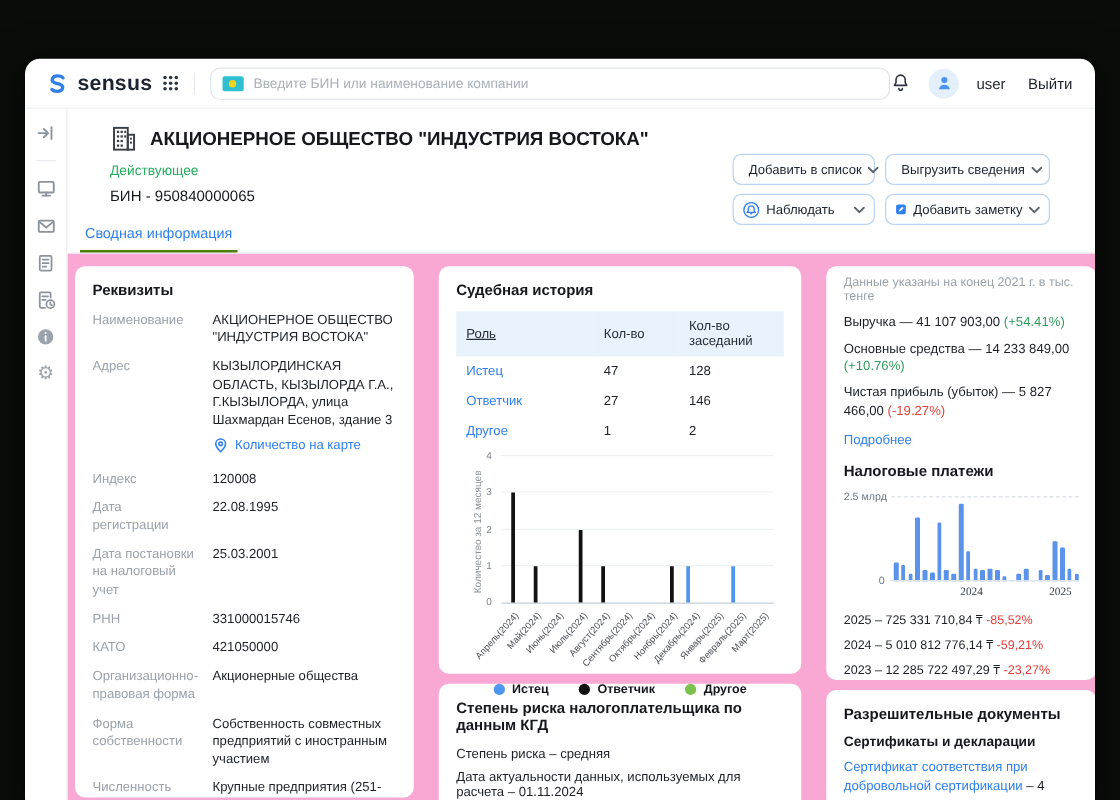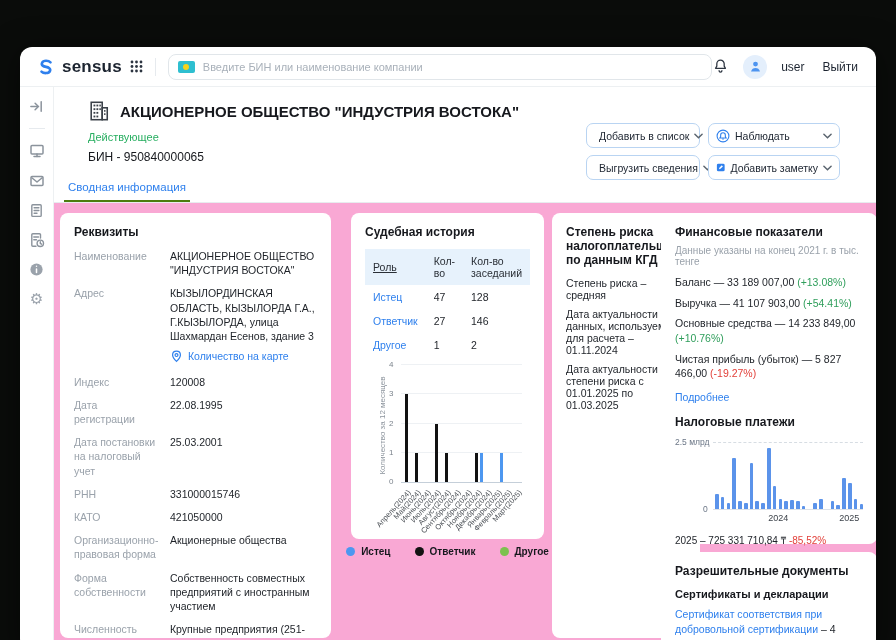--- a/index.html
+++ b/index.html
@@ -37,21 +37,21 @@
   .bin { font-size:12px; color:#16181d; font-weight:500; margin-bottom:12px; }
   .actions { position:absolute; right:36px; top:36px; display:grid; grid-template-columns:114px 132px; gap:7px 8px; }
   .action-btn { height:25px; border:1px solid #b9d4f2; border-radius:7px; background:#fff; display:flex; align-items:center; gap:5px; padding:0 7px; font-size:10.5px; color:#1c2430; font-weight:500; cursor:pointer; white-space:nowrap; }
   .action-btn .chev { margin-left:auto; display:flex; }
 
   .tabs { padding:0 36px 0 10px; border-bottom:1px solid #e8ecef; }
   .tab { display:inline-block; padding:5px 4px 7px; font-size:11.5px; color:#2f80ed; border-bottom:2px solid #4d7c0f; cursor:pointer; }
 
   .content { flex:1; background:#f9a8d4; padding:10px 36px 12px 6px; display:flex; gap:20px; overflow:hidden; }
   .col-left { width:271px; display:flex; flex-shrink:0; }
-  .col-mid { width:290px; display:flex; gap:8px; flex-shrink:0; }
+  .col-mid { width:290px; display:flex; flex-direction:column; gap:8px; flex-shrink:0; }
   .col-right { width:216px; display:flex; flex-direction:column; gap:8px; flex-shrink:0; }
   .card { background:#fff; border-radius:8px; padding:12px 14px; }
   .card-title { font-size:12px; font-weight:bold; color:#16181d; margin-bottom:10px; }
 
   
   .req-card { flex:1; overflow:hidden; }
   .req-row { display:flex; gap:10px; margin-bottom:9px; font-size:10.5px; line-height:1.35; }
   .req-label { width:86px; color:#9aa2ab; flex-shrink:0; }
   .req-value { color:#1d2127; font-weight:500; }
   .link { color:#2f80ed; cursor:pointer; text-decoration:none; }
@@ -85,21 +85,21 @@
   .more-link { display:inline-block; font-size:10.5px; margin:3px 0 12px; }
   .tax-title { font-size:12px; font-weight:bold; color:#16181d; margin-bottom:4px; }
 
   .tax-chart { position:relative; height:92px; margin:2px 0 8px; }
   .tc-topline { position:absolute; left:38px; right:0; top:9px; border-top:1px dashed #d7dde3; }
   .tc-toplabel { position:absolute; left:0; top:4px; font-size:8.5px; color:#6b7686; }
   .tc-zero { position:absolute; left:28px; bottom:11px; font-size:8.5px; color:#6b7686; }
   .tc-bars { position:absolute; left:40px; right:2px; bottom:15px; top:9px; display:flex; align-items:flex-end; gap:2.2px; }
   .tc-bar { width:3.6px; background:#5b93ea; border-radius:1px 1px 0 0; flex-shrink:0; }
   .tc-baseline { position:absolute; left:38px; right:0; bottom:15px; border-bottom:1px solid #dde2e8; }
-  .tc-xlabels { position:absolute; left:40px; right:0; bottom:0; height:12px; }
+  .tc-xlabels { position:absolute; left:40px; right:0; bottom:0; height:12px;font-family:Liberation Serif, serif; }
   .tc-year { position:absolute; font-size:9px; color:#3c424a; }
   .tax-year-line { font-size:10px; color:#1d2127; margin-bottom:6px; font-weight:500; }
 
   
   .permits-sub { font-size:11px; font-weight:bold; color:#16181d; margin-bottom:7px; }
   .permit-item { font-size:10.5px; line-height:1.45; margin-bottom:7px; }
   .permit-count { color:#1d2127; }
 </style>
 </head>
 <body>
@@ -243,39 +243,39 @@
                 </g>
             </svg>
             <span>Добавить в список</span>
             <span class="chev">
               <svg width="9" height="6" viewBox="0 0 10 6" fill="none" stroke="#5a646e" stroke-width="1.6" stroke-linecap="round">
                   <polyline points="1,1 5,5 9,1"></polyline>
                 </svg>
             </span>
           </button>
           <button class="action-btn">
-            <svg width="14" height="14" viewBox="0 0 18 18" fill="none" stroke="#2f80ed" stroke-width="1.4">
-              <circle cx="9" cy="9" r="7.6"></circle>
-              <path d="M9 4.8a3 3 0 0 0-3 3v1.9l-1 1.8h8l-1-1.8V7.8a3 3 0 0 0-3-3z"></path>
-              <path d="M8 12.4a1.1 1.1 0 0 0 2 0"></path>
+            <svg width="12" height="13" viewBox="0 0 14 15" fill="none" stroke="#2f80ed" stroke-width="1.7" stroke-linecap="round" stroke-linejoin="round">
+              <line x1="7" y1="1.5" x2="7" y2="9.5"></line>
+                <polyline points="3.5,6.5 7,10 10.5,6.5"></polyline>
+                <line x1="2" y1="13" x2="12" y2="13"></line>
             </svg>
-            <span>Наблюдать</span>
+            <span>Выгрузить сведения</span>
             <span class="chev">
               <svg width="9" height="6" viewBox="0 0 10 6" fill="none" stroke="#5a646e" stroke-width="1.6" stroke-linecap="round">
                   <polyline points="1,1 5,5 9,1"></polyline>
                 </svg>
             </span>
           </button>
           <button class="action-btn">
-            <svg width="12" height="13" viewBox="0 0 14 15" fill="none" stroke="#2f80ed" stroke-width="1.7" stroke-linecap="round" stroke-linejoin="round">
-              <line x1="7" y1="1.5" x2="7" y2="9.5"></line>
-                <polyline points="3.5,6.5 7,10 10.5,6.5"></polyline>
-                <line x1="2" y1="13" x2="12" y2="13"></line>
+            <svg width="14" height="14" viewBox="0 0 18 18" fill="none" stroke="#2f80ed" stroke-width="1.4">
+              <circle cx="9" cy="9" r="7.6"></circle>
+              <path d="M9 4.8a3 3 0 0 0-3 3v1.9l-1 1.8h8l-1-1.8V7.8a3 3 0 0 0-3-3z"></path>
+              <path d="M8 12.4a1.1 1.1 0 0 0 2 0"></path>
             </svg>
-            <span>Выгрузить сведения</span>
+            <span>Наблюдать</span>
             <span class="chev">
               <svg width="9" height="6" viewBox="0 0 10 6" fill="none" stroke="#5a646e" stroke-width="1.6" stroke-linecap="round">
                   <polyline points="1,1 5,5 9,1"></polyline>
                 </svg>
             </span>
           </button>
           <button class="action-btn">
             <svg width="13" height="13" viewBox="0 0 16 16">
               <rect x="1.5" y="1.5" width="13" height="13" rx="2.5" fill="#2f80ed"></rect>
               <path d="M5 11l.7-2.6 4-4 1.9 1.9-4 4L5 11z" fill="#fff"></path>
@@ -439,27 +439,22 @@
           <div class="card" style="flex:1;">
             <div class="card-title">Степень риска налогоплательщика по данным КГД</div>
             <div class="risk-line">Степень риска – средняя</div>
             <div class="risk-line">Дата актуальности данных, используемых для расчета – 01.11.2024</div>
             <div class="risk-line">Дата актуальности степени риска с 01.01.2025 по 01.03.2025</div>
           </div>
         </div>
 
         <div class="col-right">
           <div class="card" style="height:331px;">
-            <div class="card-title">Финансовые показатели</div>
             <div class="fin-note">Данные указаны на конец 2021 г. в тыс. тенге</div>
 
-            <div class="fin-item">
-              <span>Баланс — 33 189 007,00</span>
-              <span style="color: rgb(47, 158, 91);">(+13.08%)</span>
-            </div>
             <div class="fin-item">
               <span>Выручка — 41 107 903,00</span>
               <span style="color: rgb(47, 158, 91);">(+54.41%)</span>
             </div>
             <div class="fin-item">
               <span>Основные средства — 14 233 849,00</span>
               <span style="color: rgb(47, 158, 91);">(+10.76%)</span>
             </div>
             <div class="fin-item">
               <span>Чистая прибыль (убыток) — 5 827 466,00</span>

